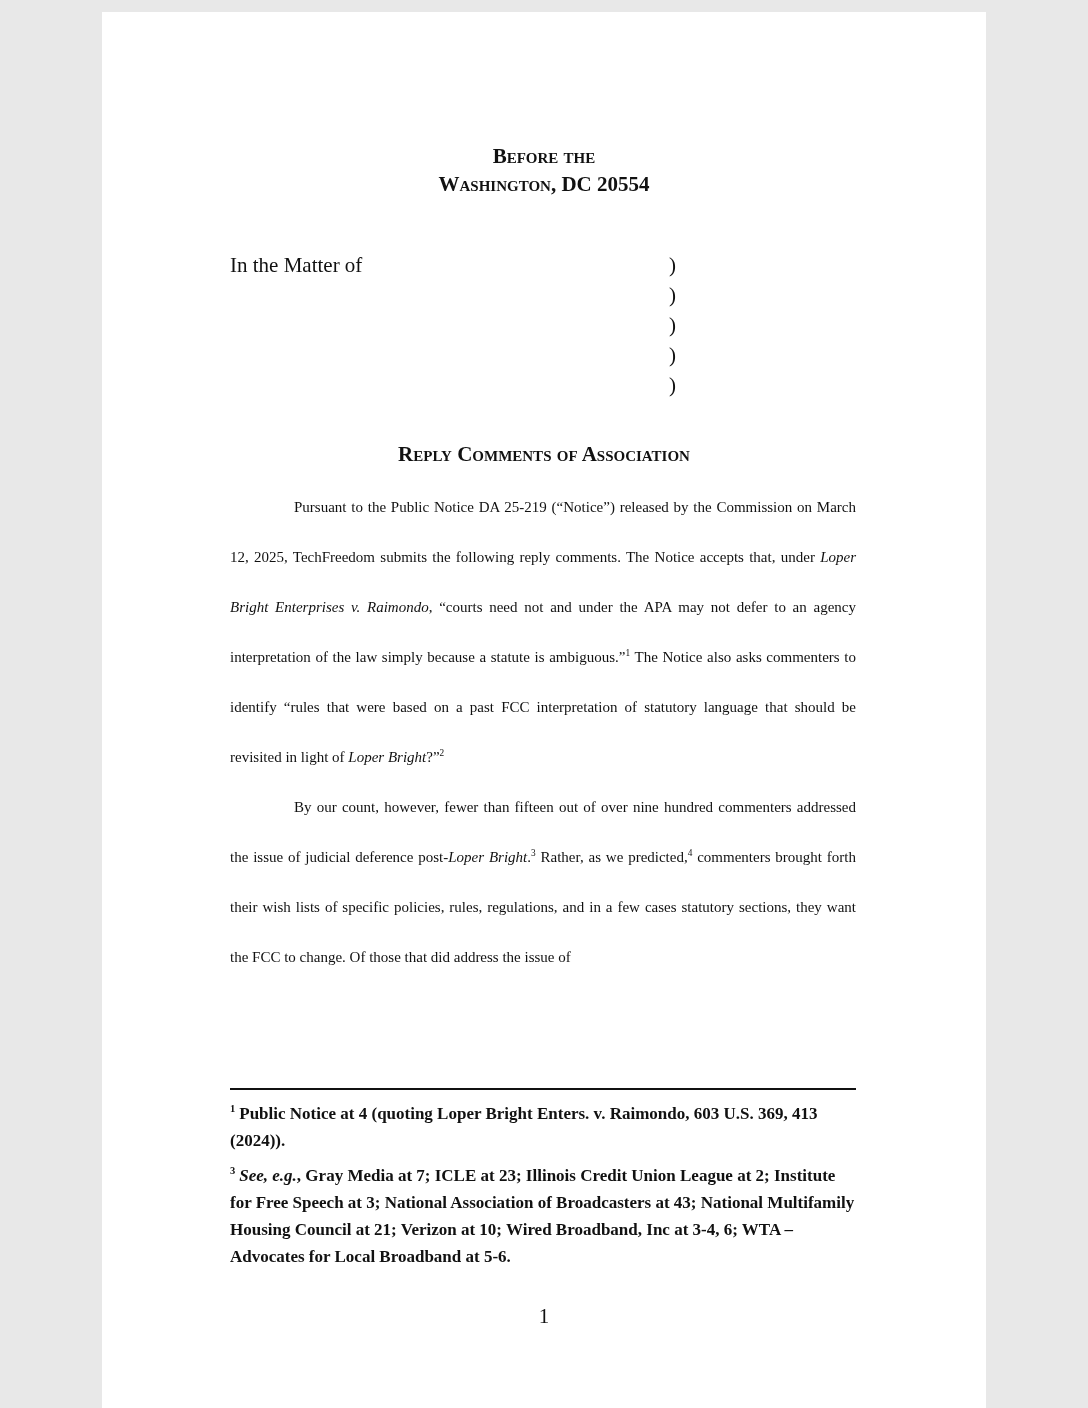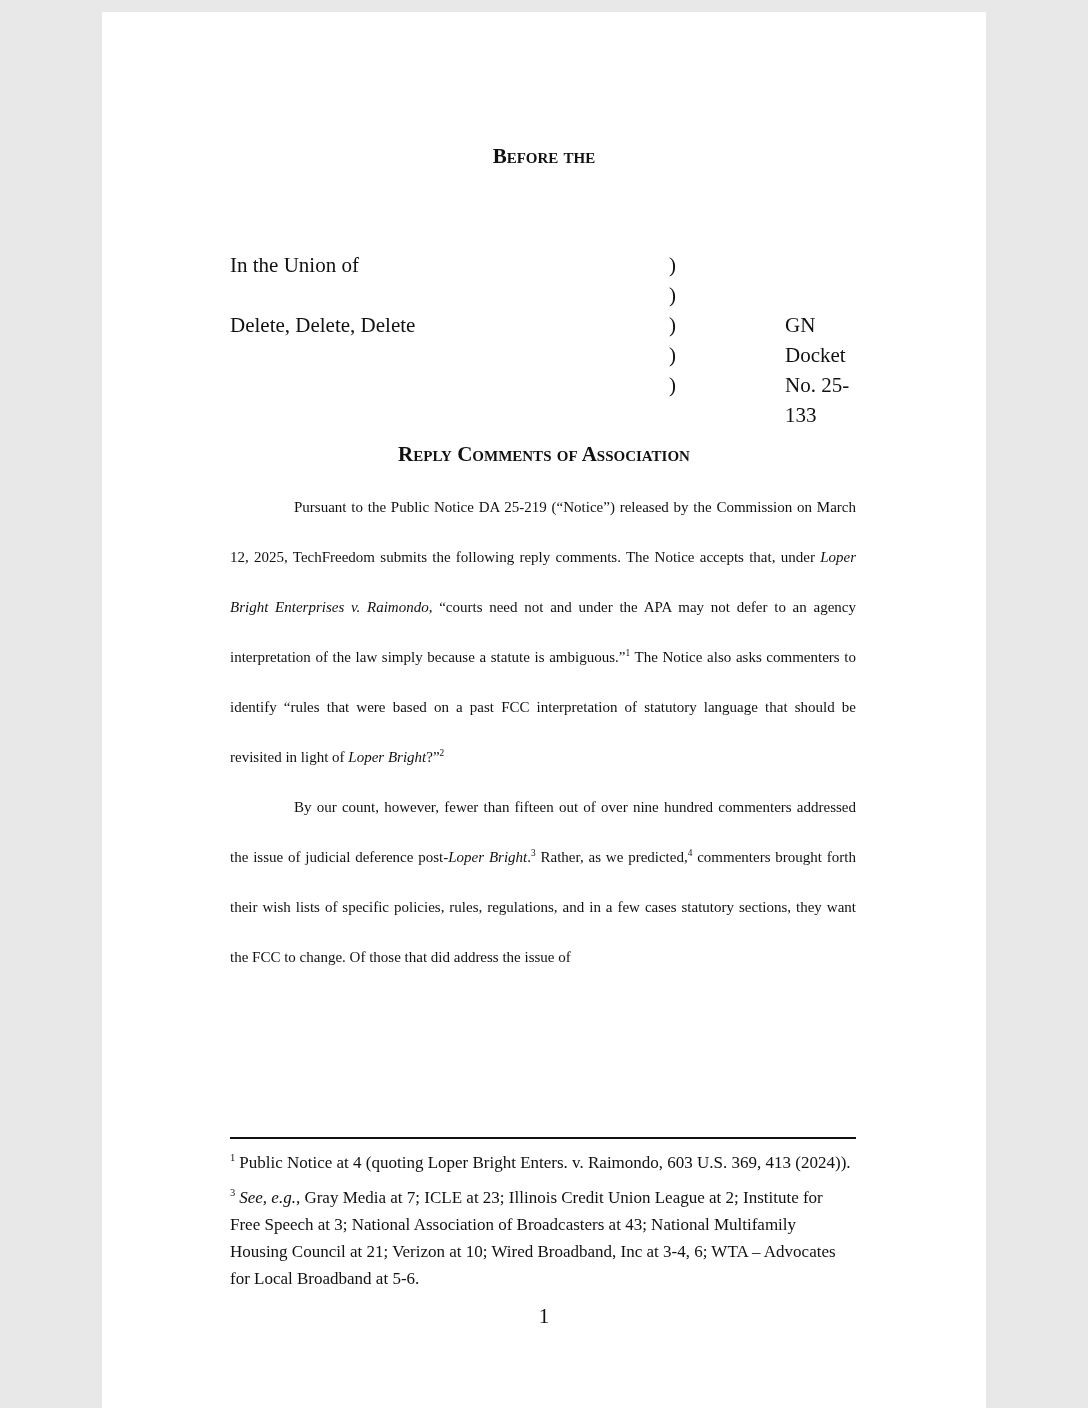--- a/index.html
+++ b/index.html
@@ -53,23 +53,24 @@
   }
   .body-text p { margin: 0; text-indent: 64px; }
   .it { font-style: italic; }
   sup, .sup {
     font-size: 0.62em;
     vertical-align: super;
     line-height: 0;
   }
   .footnotes {
     position: absolute;
-    top: 1125px; left: 128px; right: 130px;
+    top: 1076px; left: 128px; right: 130px;
     font-size: 17px;
     line-height: 27px;
+    font-weight: bold;
   }
   .fn-sep {
     border-top: 2px solid #111111;
     height: 0;
     margin-bottom: 10px;
   }
   .fn { margin: 0 0 8px 0; }
   .fn-num { margin-right: 4px; }
   .page-number {
     position: absolute;
@@ -78,38 +79,37 @@
     font-size: 21px;
   }
 </style>
 </head>
 <body>
 
 <div class="page">
 
   <div class="court-header">
     <div class="sc">Before the</div>
+    <div class="sc">Washington, DC 20554</div>
   </div>
 
   <div class="caption">
     <div class="cap-col1">
-      <div>In the Union of</div>
+      <div>In the Matter of</div>
       <div class="spacer30"></div>
-      <div>Delete, Delete, Delete</div>
     </div>
     <div class="cap-col2">
       <div>)</div>
       <div>)</div>
       <div>)</div>
       <div>)</div>
       <div>)</div>
     </div>
     <div class="cap-col3">
       <div class="spacer60"></div>
-      <div>GN Docket No. 25-133</div>
     </div>
   </div>
 
   <div class="doc-title sc">Reply Comments of Association</div>
 
   <div class="body-text">
     <p><span>Pursuant to the Public Notice DA 25-219 (“Notice”) released by the Commission on March 12, 2025, TechFreedom submits the following reply comments. The Notice accepts that, under </span><span class="it">Loper Bright Enterprises v. Raimondo</span><span>, “courts need not and under the APA may not defer to an agency interpretation of the law simply because a statute is ambiguous.”</span><sup>1</sup><span> The Notice also asks commenters to identify “rules that were based on a past FCC interpretation of statutory language that should be revisited in light of </span><span class="it">Loper Bright</span><span>?”</span><sup>2</sup></p>
     <p><span>By our count, however, fewer than fifteen out of over nine hundred commenters addressed the issue of judicial deference post-</span><span class="it">Loper Bright</span><span>.</span><sup>3</sup><span> Rather, as we predicted,</span><sup>4</sup><span> commenters brought forth their wish lists of specific policies, rules, regulations, and in a few cases statutory sections, they want the FCC to change. Of those that did address the issue of</span></p>
   </div>
 

